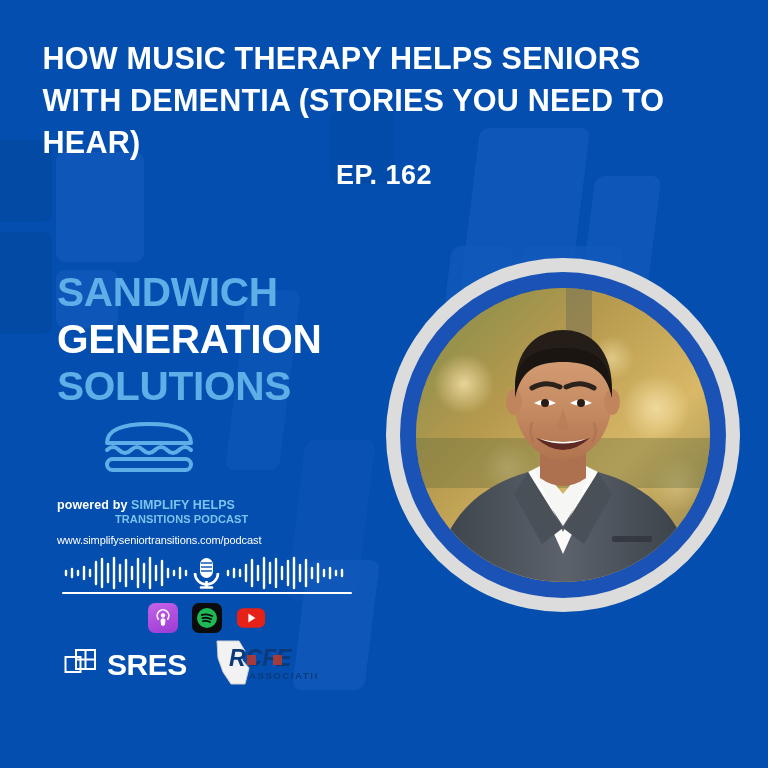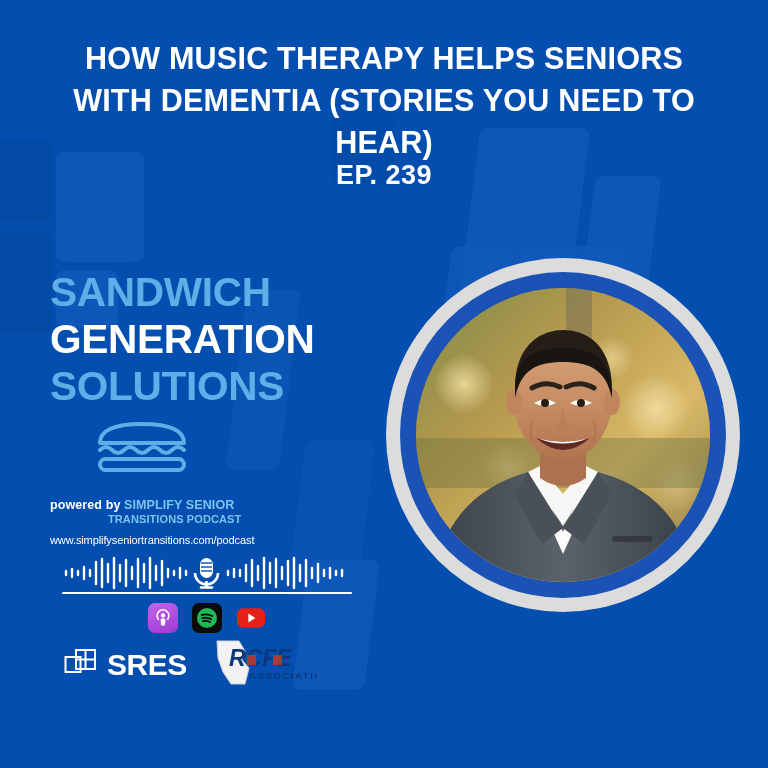--- a/index.html
+++ b/index.html
@@ -33,21 +33,21 @@
   .tile.dark  { background: #044aa2; }
   .tile.light { background: #1159bb; }
   .tile.skew  { transform: skewX(-7deg); }
 
   
   .title-wrap {
     position: absolute;
     top: 38px;
     left: 0;
     width: 768px;
-    text-align: center;
+    text-align: left;
     z-index: 6;
   }
   .title {
     color: #ffffff;
     font-size: 31.5px;
     font-weight: bold;
     letter-spacing: .2px;
     line-height: 1.33;
     margin: 0;
     padding: 0 32px;
@@ -63,21 +63,21 @@
     color: #ffffff;
     font-size: 27px;
     font-weight: bold;
     letter-spacing: .5px;
     z-index: 6;
   }
 
   
   .brand {
     position: absolute;
-    left: 50px;
+    left: 57px;
     top: 272px;
     width: 300px;
     z-index: 6;
   }
   .brand-line {
     font-size: 41px;
     font-weight: bold;
     line-height: .98;
     letter-spacing: -0.3px;
     margin: 0 0 7px 0;
@@ -226,38 +226,38 @@
     <div class="tile light skew" style="left:300px; top:560px; width:72px;  height:130px;"></div>
     <div class="tile light skew" style="left:236px; top:290px; width:54px;  height:180px; opacity:.5;"></div>
     <div class="tile light skew" style="left:296px; top:440px; width:70px;  height:160px; opacity:.45;"></div>
     <div class="tile dark" style="left:330px; top:110px;  width:64px;  height:74px; opacity:.45;"></div>
   </div>
 
   <div class="title-wrap">
     <h1 class="title">HOW MUSIC THERAPY HELPS SENIORS WITH DEMENTIA (STORIES YOU NEED TO HEAR)</h1>
   </div>
 
-  <div class="epnum">EP. 239</div>
+  <div class="epnum">EP. 162</div>
 
   <div class="brand">
     <div class="brand-line l1">SANDWICH</div>
     <div class="brand-line l2">GENERATION</div>
     <div class="brand-line l3">SOLUTIONS</div>
 
     <div class="sandwich-icon">
       <svg width="96" height="52" viewBox="0 0 96 52" fill="none">
         <path d="M6 22 C6 9, 22 3, 48 3 C74 3, 90 9, 90 22 Z" stroke="#5FAEE8" stroke-width="4" fill="none" stroke-linejoin="round"></path>
         <path d="M6 29 q6 -6 12 0 q6 6 12 0 q6 -6 12 0 q6 6 12 0 q6 -6 12 0 q6 6 12 0 q6 -6 12 0" stroke="#5FAEE8" stroke-width="4" fill="none" stroke-linecap="round"></path>
         <rect x="6" y="38" width="84" height="11" rx="5.5" stroke="#5FAEE8" stroke-width="4" fill="none"></rect>
       </svg>
     </div>
 
     <div class="powered">
       <span class="pb">powered by</span>
-      <span class="ss">SIMPLIFY SENIOR</span>
+      <span class="ss">SIMPLIFY HELPS</span>
     </div>
     <div class="powered-l2">TRANSITIONS PODCAST</div>
 
     <div class="url">www.simplifyseniortransitions.com/podcast</div>
   </div>
 
   <div class="wave-block">
     <div class="wave-row">
       <svg width="290" height="34" viewBox="0 0 290 34" fill="none">
         <g stroke="#ffffff" stroke-width="2.4" stroke-linecap="round">

